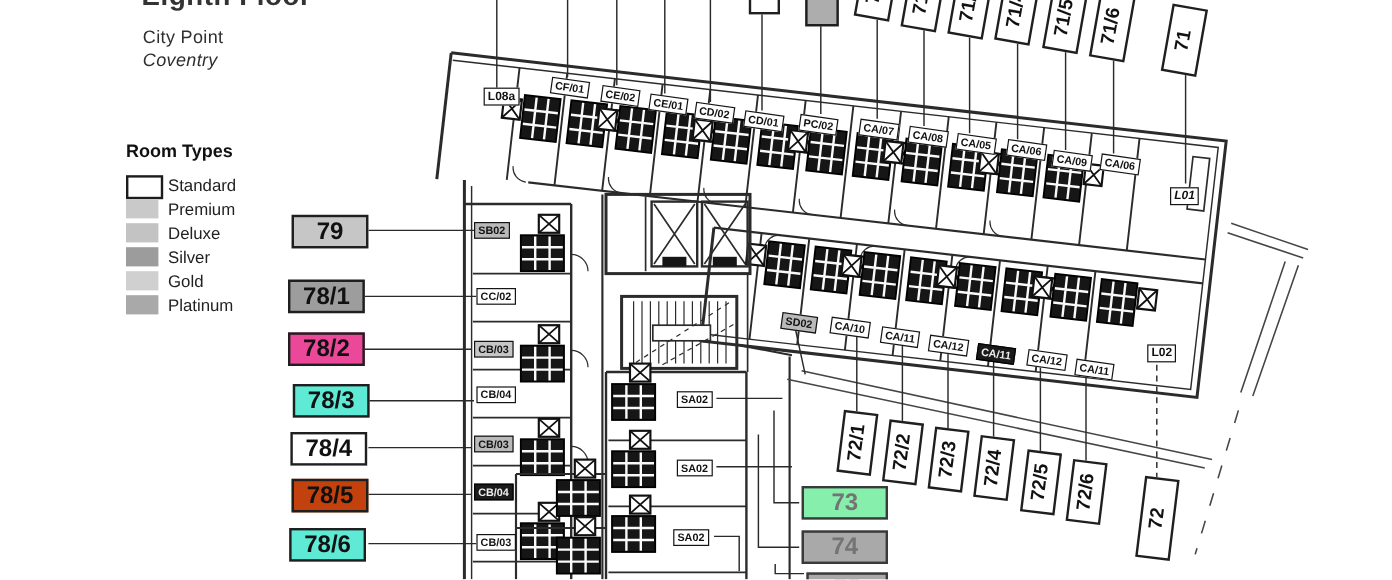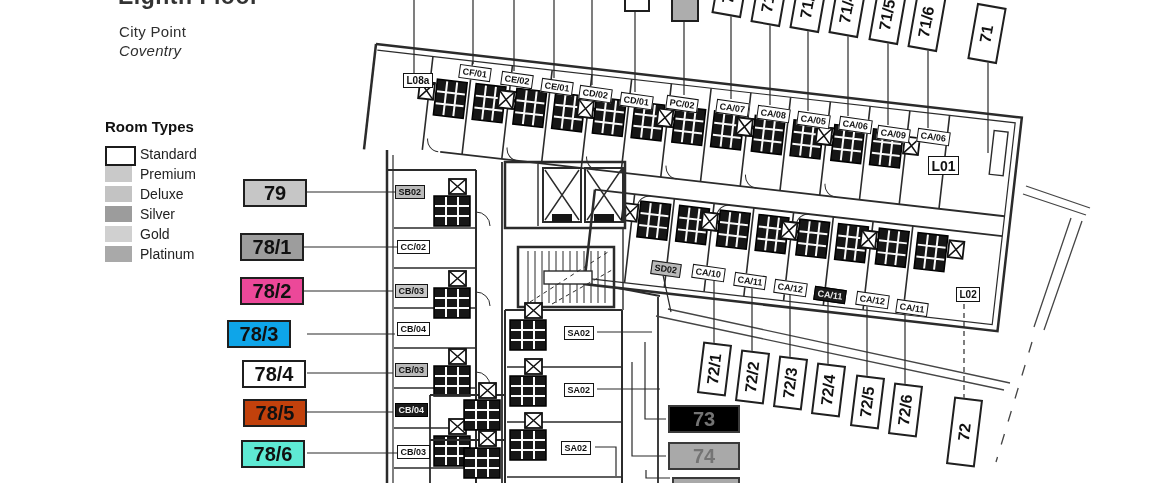--- a/index.html
+++ b/index.html
@@ -157,21 +157,21 @@
     <div class="abs legend-label" style="left:140px;top:206px;">Silver</div>
     <div class="abs swatch" style="left: 105px; top: 226px; background: rgb(208, 208, 208);"></div>
     <div class="abs legend-label" style="left:140px;top:226px;">Gold</div>
     <div class="abs swatch" style="left: 105px; top: 246px; background: rgb(169, 169, 169);"></div>
     <div class="abs legend-label" style="left:140px;top:246px;">Platinum</div>
   </div>
 
   <div class="abs callout h" style="left: 243px; top: 179px; background: rgb(198, 198, 198);">79</div>
   <div class="abs callout h" style="left: 240px; top: 233px; background: rgb(157, 157, 157);">78/1</div>
   <div class="abs callout h" style="left: 240px; top: 277px; background: #ec4899;">78/2</div>
-  <div class="abs callout h" style="left: 227px; top: 320px; background: #0ea5e9;">78/3</div>
+  <div class="abs callout h" style="left: 244px; top: 320px; background: #5eead4;">78/3</div>
   <div class="abs callout h" style="left: 242px; top: 360px; background: rgb(255, 255, 255);">78/4</div>
   <div class="abs callout h" style="left: 243px; top: 399px; background: #c2410c;">78/5</div>
   <div class="abs callout h" style="left: 241px; top: 440px; background: #5eead4;">78/6</div>
 
   <div class="vbox lean10" style="left:716px;top:-40px;height:56px;">
       <span>71/1</span>
     </div>
   <div class="vbox lean10" style="left:755px;top:-31px;height:56px;">
       <span>71/2</span>
     </div>
@@ -209,38 +209,38 @@
   <div class="vbox lean7" style="left:853px;top:376px;width:29px;height:52px;">
       <span>72/5</span>
     </div>
   <div class="vbox lean7" style="left:891px;top:384px;width:29px;height:52px;">
       <span>72/6</span>
     </div>
   <div class="vbox lean7" style="left:950px;top:398px;width:29px;height:68px;">
       <span>72</span>
     </div>
 
-  <div class="abs callout graybox" style="left: 668px; top: 405px; width: 72px; height: 28px; background: #000000;">73</div>
+  <div class="abs callout graybox" style="left: 668px; top: 405px; width: 72px; height: 28px; background: #86efac;">73</div>
   <div class="abs callout graybox" style="left: 668px; top: 442px; width: 72px; height: 28px; background: rgb(169, 169, 169);">74</div>
   <div class="abs callout graybox" style="left: 672px; top: 477px; width: 68px; height: 28px; background: rgb(169, 169, 169);">75</div>
 
   <div class="pl" style="left:403px;top:73px;font-size:10px;">L08a</div>
   <div class="pl rot" style="left:459px;top:66px;">CF/01</div>
   <div class="pl rot" style="left:501px;top:73px;">CE/02</div>
   <div class="pl rot" style="left:541px;top:80px;">CE/01</div>
   <div class="pl rot" style="left:579px;top:87px;">CD/02</div>
   <div class="pl rot" style="left:620px;top:94px;">CD/01</div>
   <div class="pl rot" style="left:666px;top:97px;">PC/02</div>
   <div class="pl rot" style="left:716px;top:101px;">CA/07</div>
   <div class="pl rot" style="left:757px;top:107px;">CA/08</div>
   <div class="pl rot" style="left:797px;top:113px;">CA/05</div>
   <div class="pl rot" style="left:839px;top:118px;">CA/06</div>
   <div class="pl rot" style="left:877px;top:127px;">CA/09</div>
   <div class="pl rot" style="left:917px;top:130px;">CA/06</div>
-  <div class="pl" style="left:928px;top:156px;font-size:14px;">L01</div>
+  <div class="pl" style="left:975px;top:156px;font-size:10px;font-style:italic;">L01</div>
 
   <div class="pl rot shade" style="left:651px;top:262px;">SD02</div>
   <div class="pl rot" style="left:692px;top:266px;">CA/10</div>
   <div class="pl rot" style="left:734px;top:274px;">CA/11</div>
   <div class="pl rot" style="left:774px;top:281px;">CA/12</div>
   <div class="pl rot inv" style="left:814px;top:288px;">CA/11</div>
   <div class="pl rot" style="left:856px;top:293px;">CA/12</div>
   <div class="pl rot" style="left:896px;top:301px;">CA/11</div>
   <div class="pl" style="left:956px;top:287px;font-size:10px;">L02</div>
 

